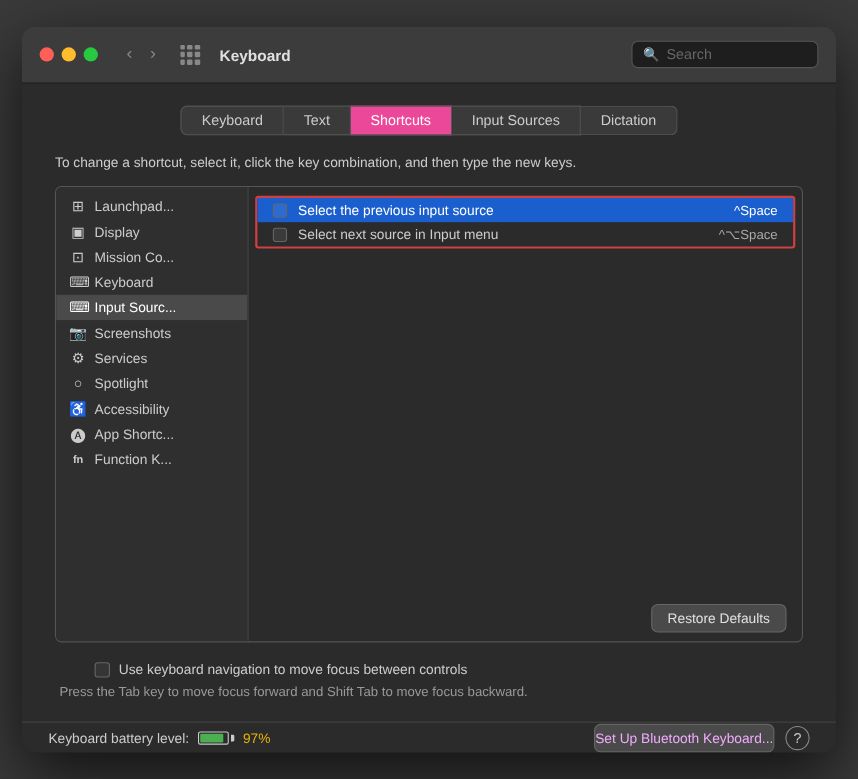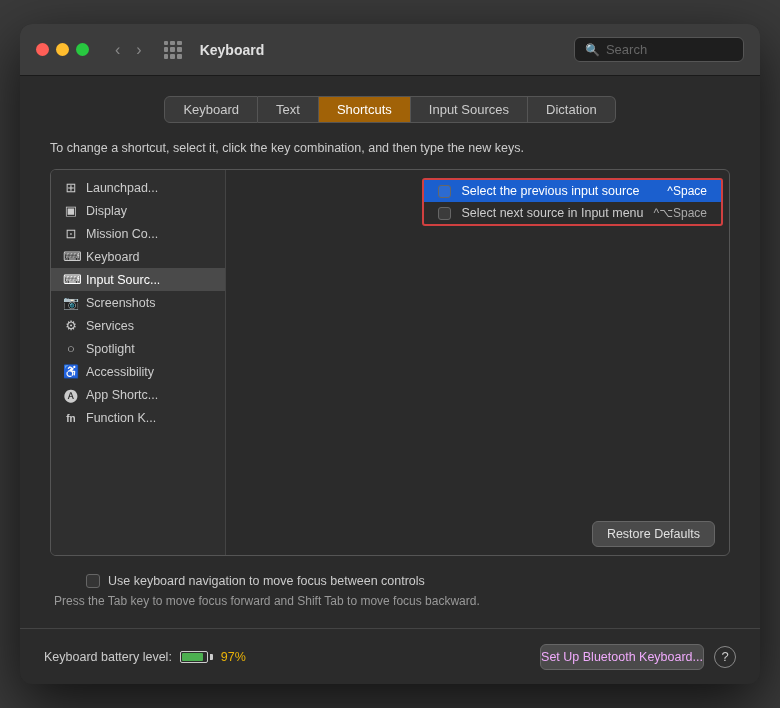--- a/index.html
+++ b/index.html
@@ -120,21 +120,21 @@
       color: #ccc;
       background: #3a3a3a;
       border: 1px solid #555;
       cursor: pointer;
       white-space: nowrap;
     }
     .tab:first-child { border-radius: 6px 0 0 6px; }
     .tab:last-child { border-radius: 0 6px 6px 0; }
     .tab + .tab { border-left: none; }
     .tab.active {
-      background: #a16207;
+      background: #ec4899;
       color: #fff;
       border-color: #555;
     }
     .instruction-text {
       color: #ccc;
       font-size: 12.5px;
       margin-bottom: 14px;
     }
     .main-panel {
       flex: 1;
@@ -173,21 +173,20 @@
       font-size: 13px;
       width: 16px;
       text-align: center;
       flex-shrink: 0;
     }
     .shortcuts-panel {
       flex: 1;
       display: flex;
       flex-direction: column;
       overflow: hidden;
-      align-items: flex-end;
     }
     .shortcut-list {
       flex: 1;
       padding: 4px 0;
       overflow-y: auto;
     }
     .shortcut-row {
       display: flex;
       align-items: center;
       padding: 4px 14px;
@@ -258,21 +257,21 @@
     }
     .nav-label {
       font-size: 12.5px;
       color: #ccc;
     }
     .nav-desc {
       font-size: 12px;
       color: #999;
     }
     .status-bar {
-      height: 56px;
+      height: 28px;
       background: #2b2b2b;
       border-top: 1px solid #444;
       display: flex;
       align-items: center;
       padding: 0 24px;
       flex-shrink: 0;
     }
     .battery-row {
       display: flex;
       align-items: center;

